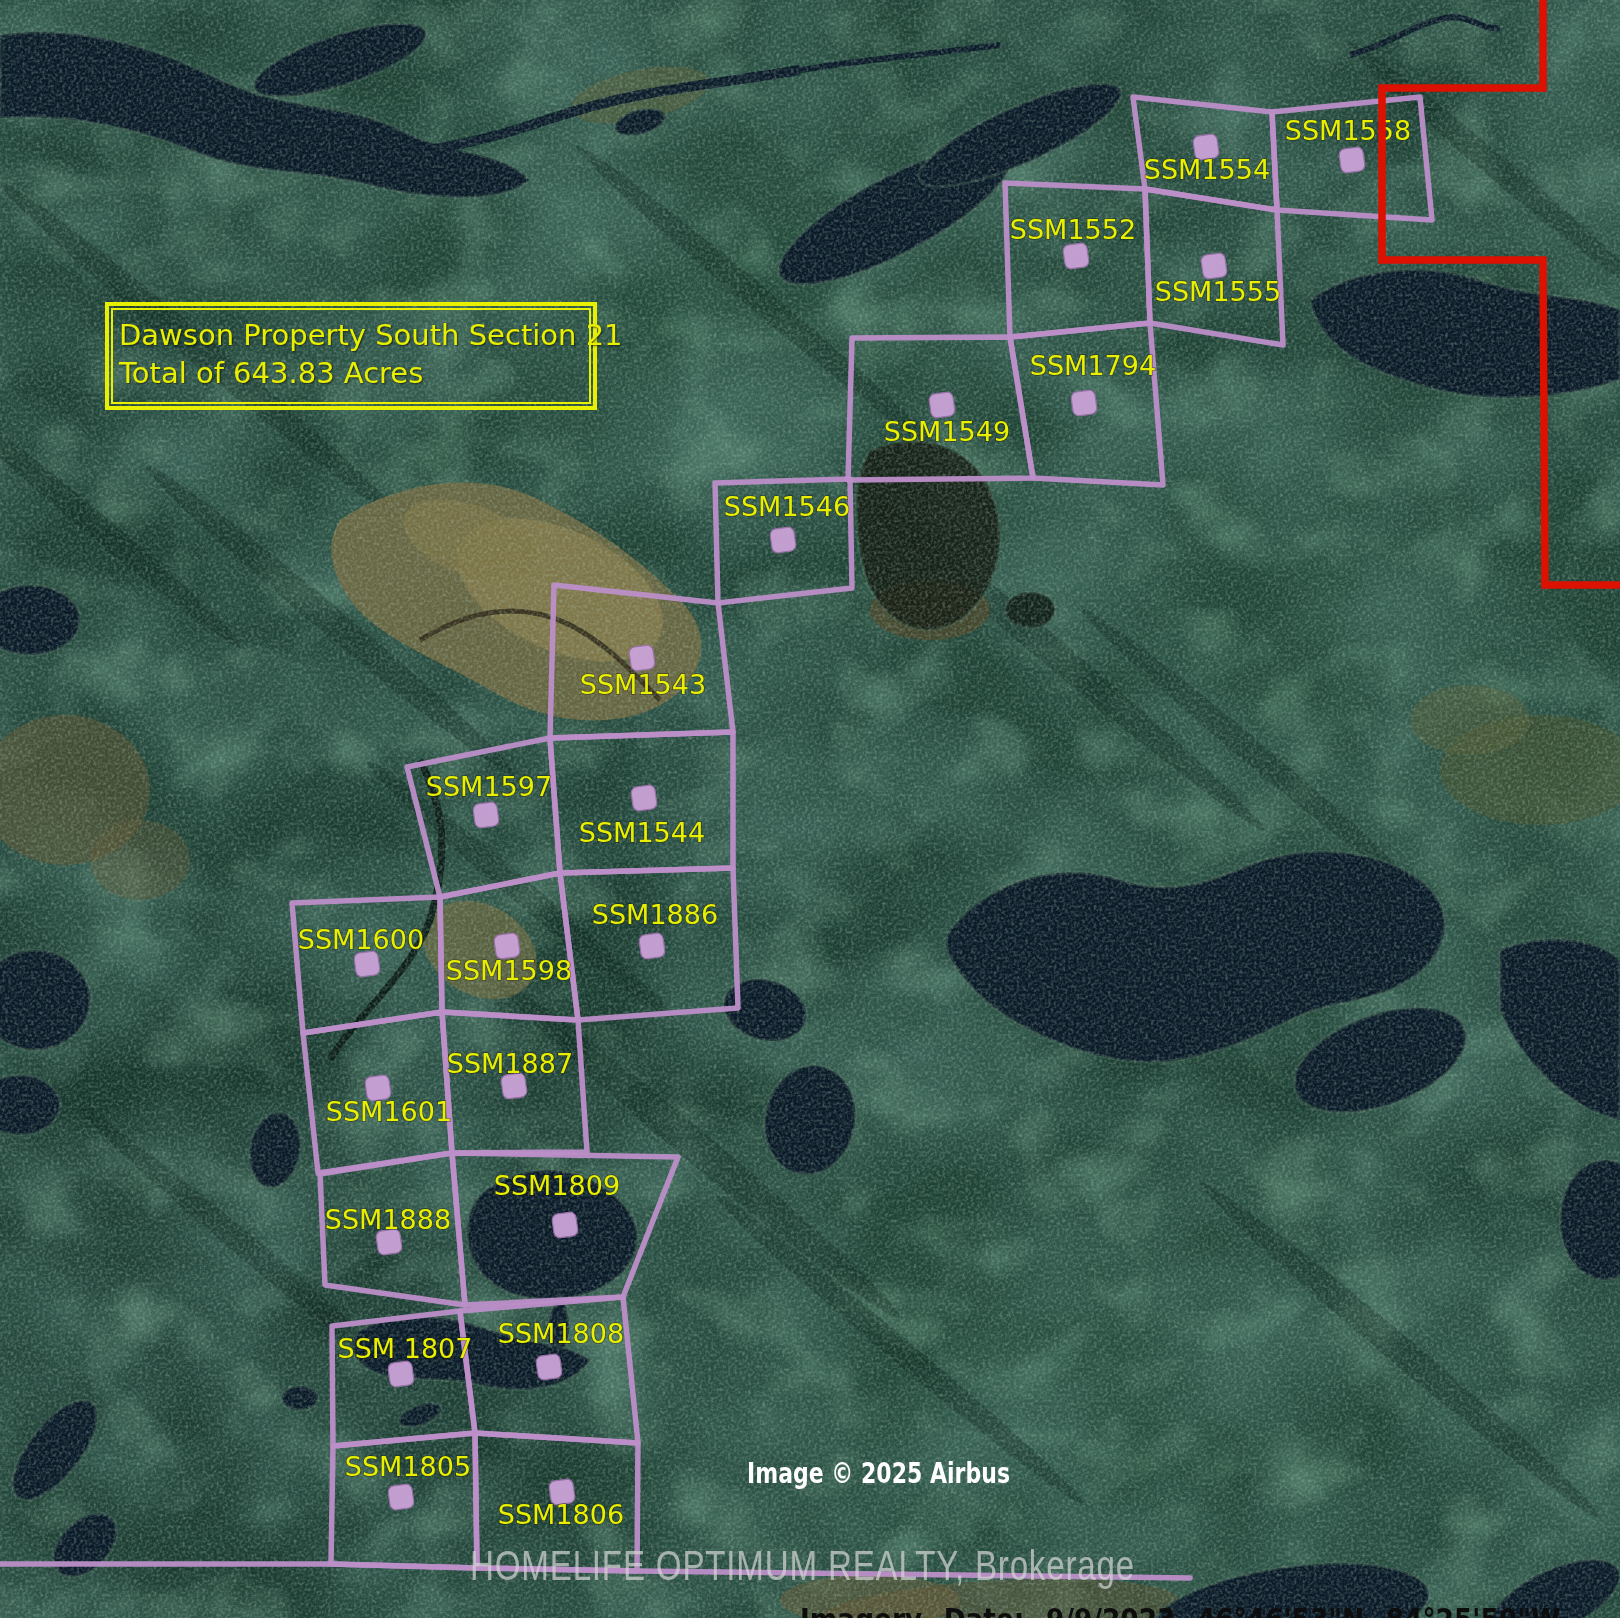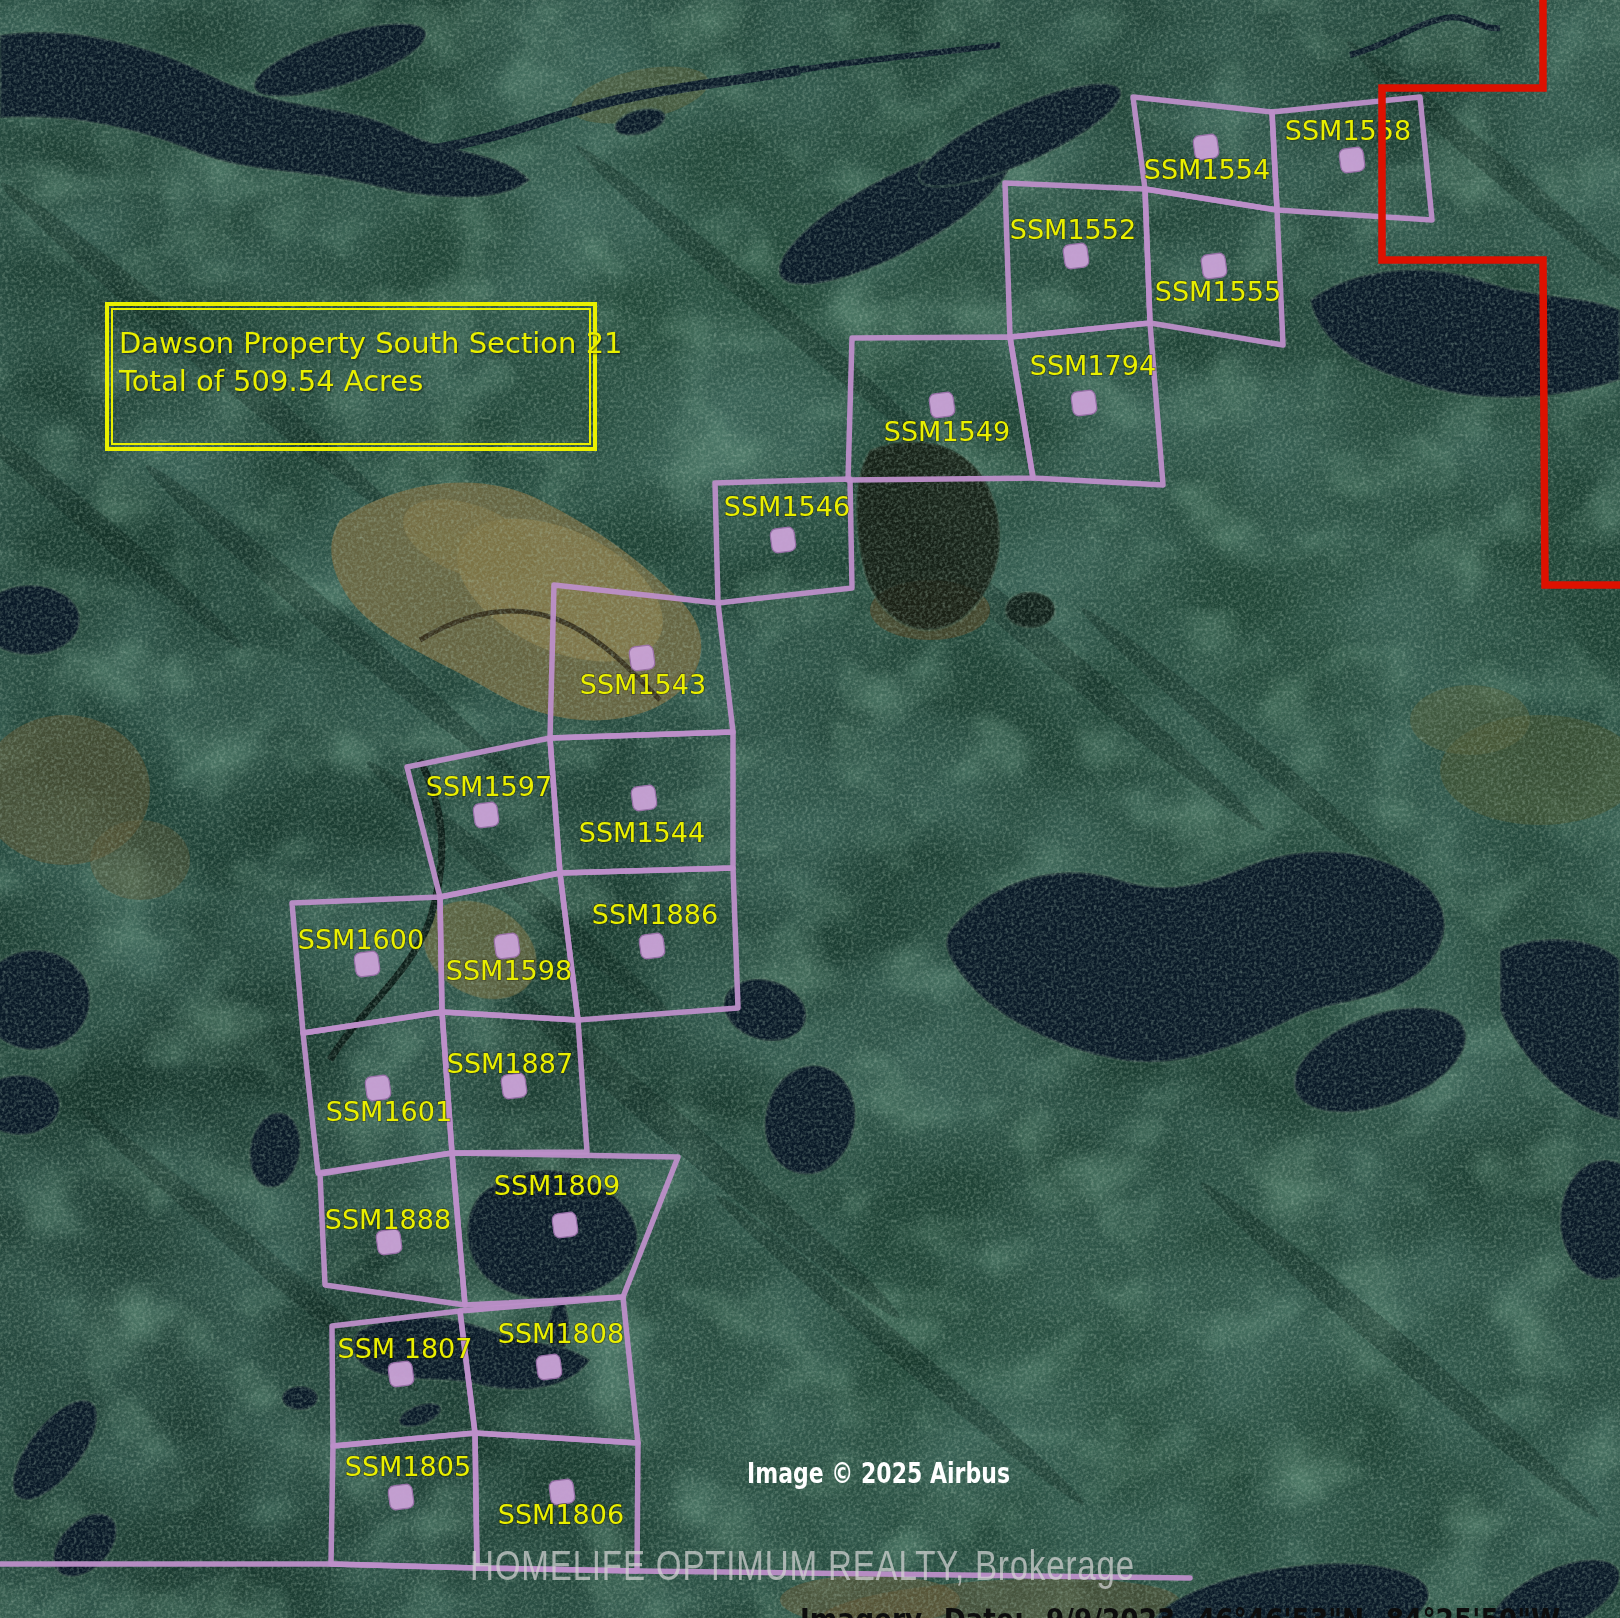--- a/index.html
+++ b/index.html
@@ -12,23 +12,23 @@
   .claim-label{font-family:"DejaVu Sans",sans-serif;font-size:27px;
                fill:var(--label-yellow,#e9ef00);text-anchor:middle;
                paint-order:stroke;stroke:rgba(25,25,0,.45);stroke-width:1.6px;}
   .red-line{fill:none;stroke:var(--red-line,#dd1100);stroke-width:7.5;
             stroke-linejoin:miter;stroke-linecap:square;}
   .airbus{font-family:"DejaVu Sans",sans-serif;font-weight:bold;font-size:28px;fill:#ffffff;}
   .watermark{font-family:"Liberation Sans",sans-serif;font-size:42px;
              fill:rgba(212,212,212,.72);letter-spacing:1px;}
   .croppedtext{font-family:"DejaVu Sans",sans-serif;font-weight:bold;font-size:30px;
                fill:#0d0d0d;word-spacing:14px;}
-  .info-box{position:absolute;left:105px;top:302px;width:492px;height:149px;
+  .info-box{position:absolute;left:105px;top:302px;width:492px;height:108px;
             box-sizing:border-box;border:4px solid var(--label-yellow,#e9ef00);
-            padding:18px 10px;}
+            padding:10px 10px;}
   .info-box::after{content:"";position:absolute;inset:2px;
             border:2px solid var(--label-yellow,#e9ef00);pointer-events:none;}
   .info-box div{font-size:29px;line-height:38px;color:var(--label-yellow,#e9ef00);
             white-space:nowrap;text-shadow:1px 1px 2px rgba(0,0,0,.6);}
 </style>
 </head>
 <body>
 
 <div class="stage">
 <svg id="map" width="1620" height="1618" viewBox="0 0 1620 1618">
@@ -217,15 +217,15 @@
         <polyline points="1543,0 1543,88 1382,88 1382,260 1543,260 1545,585 1620,585" class="red-line"></polyline>
       </g>
 
   <text class="watermark" x="470" y="1580" textLength="665" lengthAdjust="spacingAndGlyphs">HOMELIFE OPTIMUM REALTY, Brokerage</text>
   <text class="airbus" x="747" y="1483" textLength="263" lengthAdjust="spacingAndGlyphs">Image © 2025 Airbus</text>
   <text class="croppedtext" x="800" y="1630" textLength="760" lengthAdjust="spacingAndGlyphs">Imagery Date: 9/9/2023   46°46'53"N  84°25'50"W</text>
 </svg>
 
   <div class="info-box">
     <div>Dawson Property South Section 21</div>
-    <div>Total of 509.54 Acres</div>
+    <div>Total of 643.83 Acres</div>
   </div>
 </div>
 
 </body></html>

